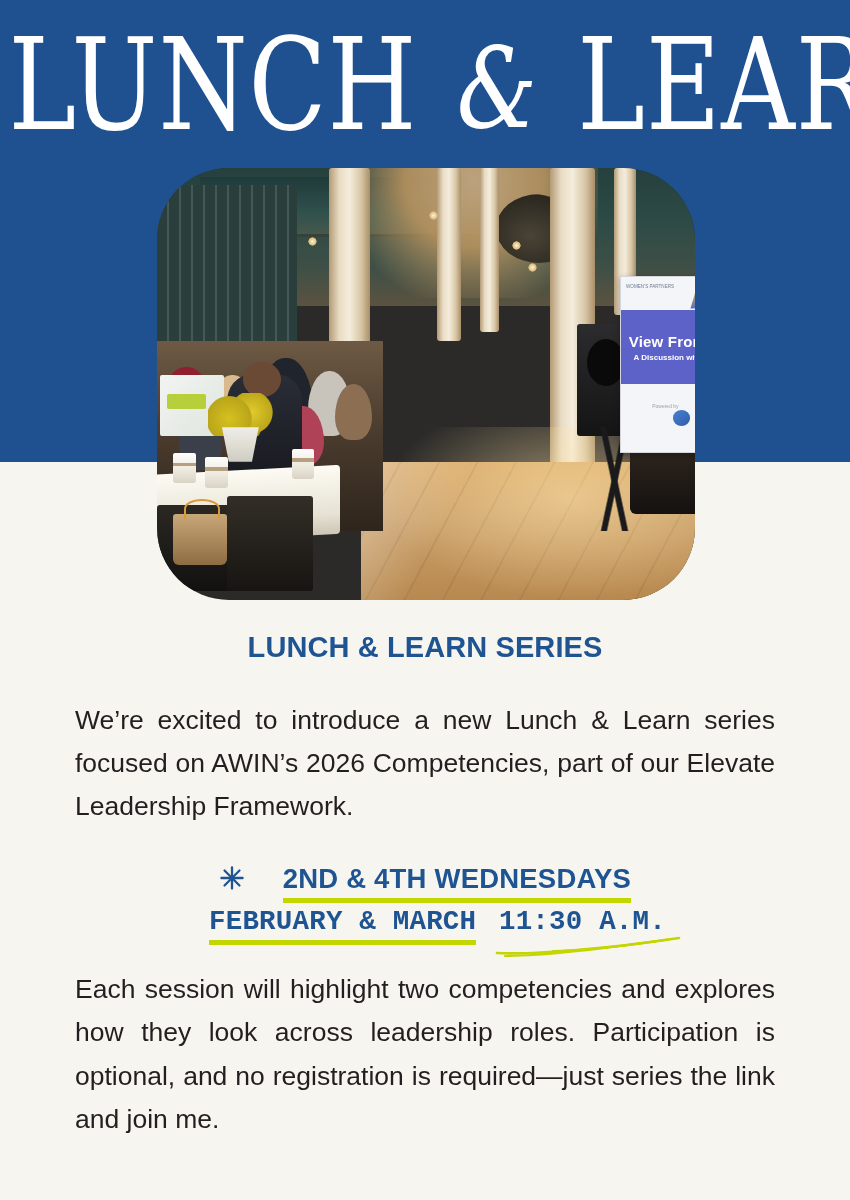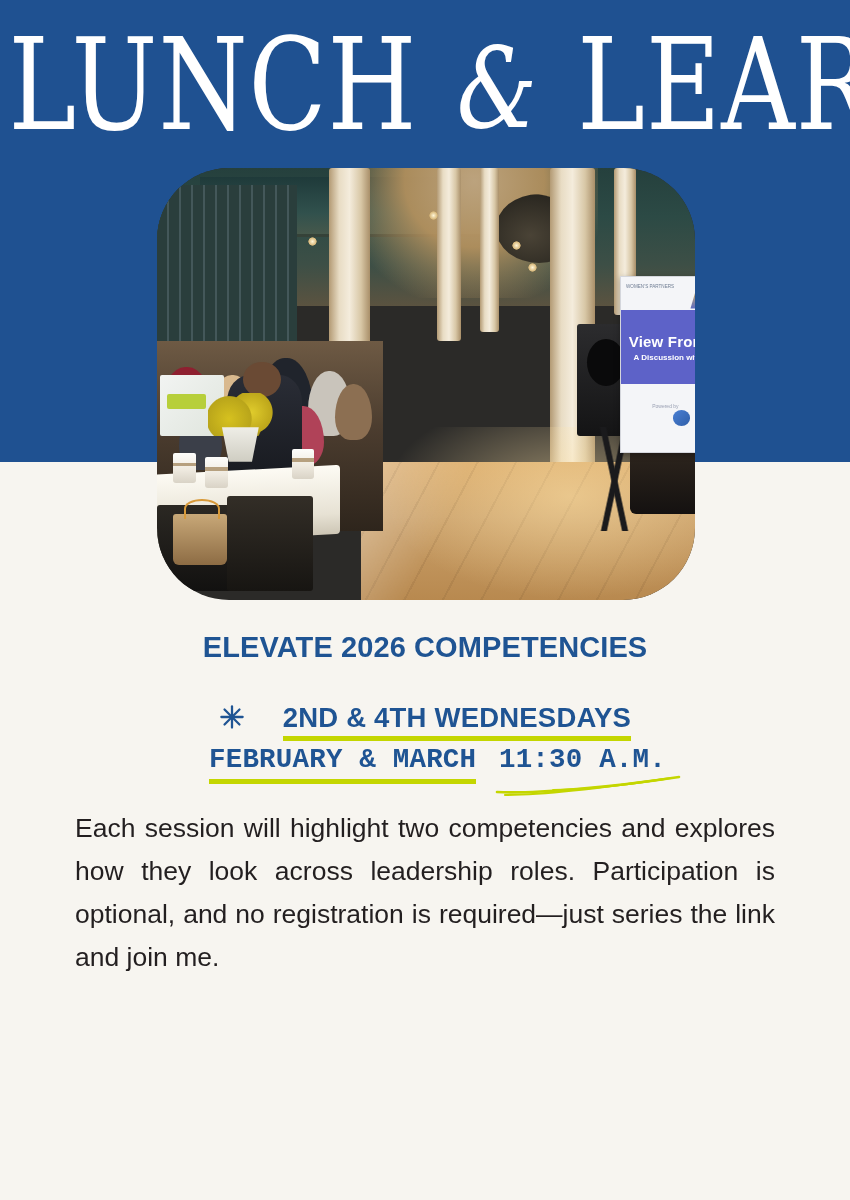--- a/index.html
+++ b/index.html
@@ -523,23 +523,24 @@
       <div class="w3-earring"></div>
       <div class="w3-smile"></div>
     </div>
 
   </div>
 </div>
 
 <div class="content">
 
   <div class="series-heading">
-    <div>ELEVATE 2026 COMPETENCIES</div>
+    <div>LUNCH &amp; LEARN SERIES</div>
   </div>
 
+  <p class="para p1">We’re excited to introduce a new Lunch &amp; Learn series focused on AWIN’s 2026 Competencies, part of our Elevate Leadership Framework.</p>
 
   <div class="date-block">
     <div class="date-line l1">
       <span class="star-icon">
         <svg viewBox="0 0 24 24" width="26" height="26" aria-hidden="true">
           <g stroke="#1F5493" stroke-width="2.1" stroke-linecap="round">
             <line x1="12" y1="2.2" x2="12" y2="21.8"></line>
             <line x1="2.2" y1="12" x2="21.8" y2="12"></line>
             <line x1="5.1" y1="5.1" x2="18.9" y2="18.9"></line>
             <line x1="18.9" y1="5.1" x2="5.1" y2="18.9"></line>

